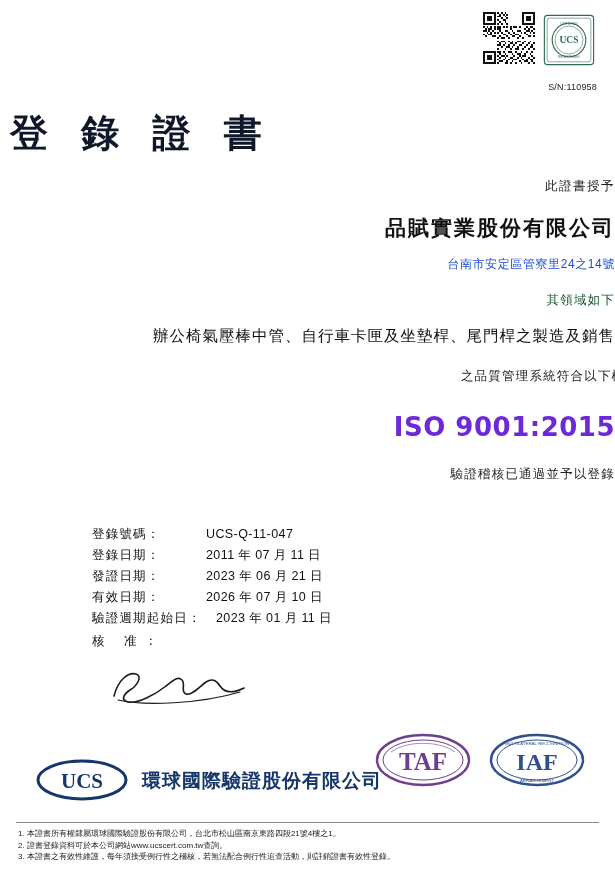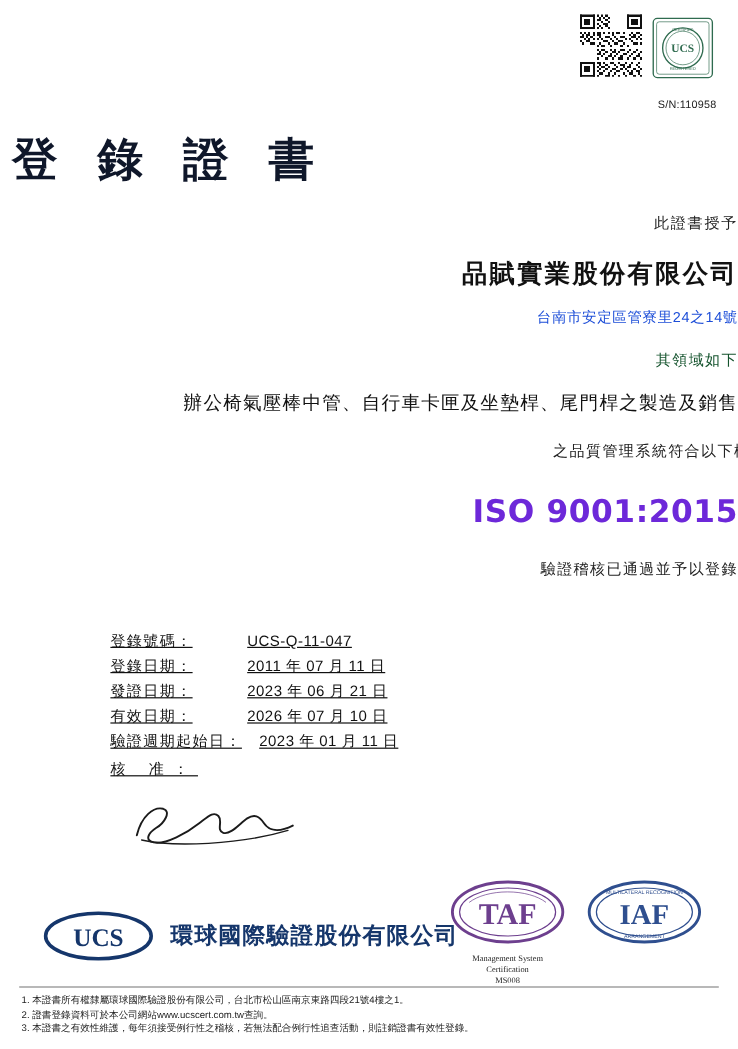--- a/index.html
+++ b/index.html
@@ -82,21 +82,20 @@
   .l-audit     { top: 466px; font-size: 12.5px; letter-spacing: 1.2px; color: #222; }
 
   
   .details {
     position: absolute;
     top: 524px;
     left: 92px;
     font-size: 12.5px;
     color: #111;
     line-height: 21px;
-    text-decoration: underline;
   }
   .drow {
     display: flex;
     align-items: baseline;
     white-space: nowrap;
   }
   .dlabel {
     letter-spacing: 1.2px;
     min-width: 108px;
   }
@@ -419,25 +418,20 @@
   </svg>
 
   <div class="accred">
     <div class="taf-wrap">
       <svg viewBox="0 0 100 56" width="100" height="56">
         <ellipse cx="50" cy="28" rx="46" ry="25" fill="none" stroke="#6d3f8e" stroke-width="2.4"></ellipse>
         <ellipse cx="50" cy="28" rx="40" ry="20" fill="none" stroke="#6d3f8e" stroke-width="1"></ellipse>
         <text x="50" y="38" text-anchor="middle" font-family="Liberation Serif, serif" font-size="25" font-weight="bold" fill="#6d3f8e">TAF</text>
         <path d="M18,20 A38,19 0 0 1 82,20" fill="none" stroke="#6d3f8e" stroke-width=".6"></path>
       </svg>
-      <div class="taf-sub">
-        <div>Management System</div>
-        <div>Certification</div>
-        <div>MS008</div>
-      </div>
     </div>
 
     <svg viewBox="0 0 100 56" width="100" height="56">
       <ellipse cx="50" cy="28" rx="46" ry="25" fill="none" stroke="#2f4f8f" stroke-width="2.4"></ellipse>
       <ellipse cx="50" cy="28" rx="40" ry="20" fill="none" stroke="#2f4f8f" stroke-width="1"></ellipse>
       <text x="50" y="38" text-anchor="middle" font-family="Liberation Serif, serif" font-size="24" font-weight="bold" fill="#2f4f8f">IAF</text>
       <text x="50" y="13" text-anchor="middle" font-family="Liberation Sans, sans-serif" font-size="4.4" fill="#2f4f8f">MULTILATERAL RECOGNITION</text>
       <text x="50" y="50" text-anchor="middle" font-family="Liberation Sans, sans-serif" font-size="4.4" fill="#2f4f8f">ARRANGEMENT</text>
     </svg>
   </div>

